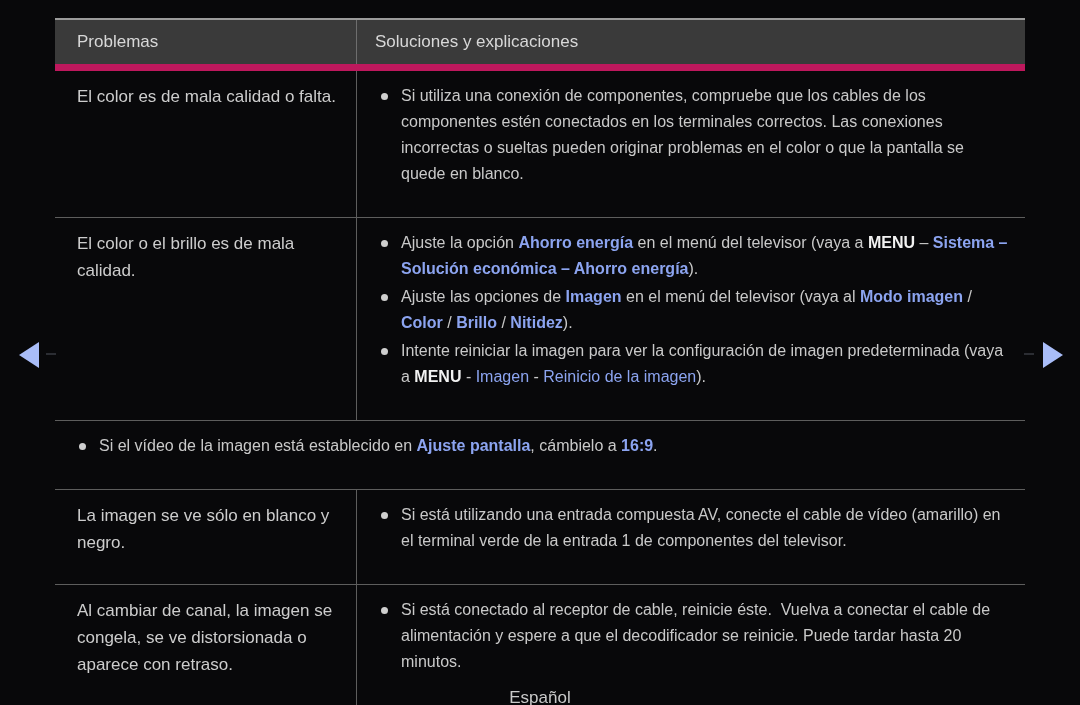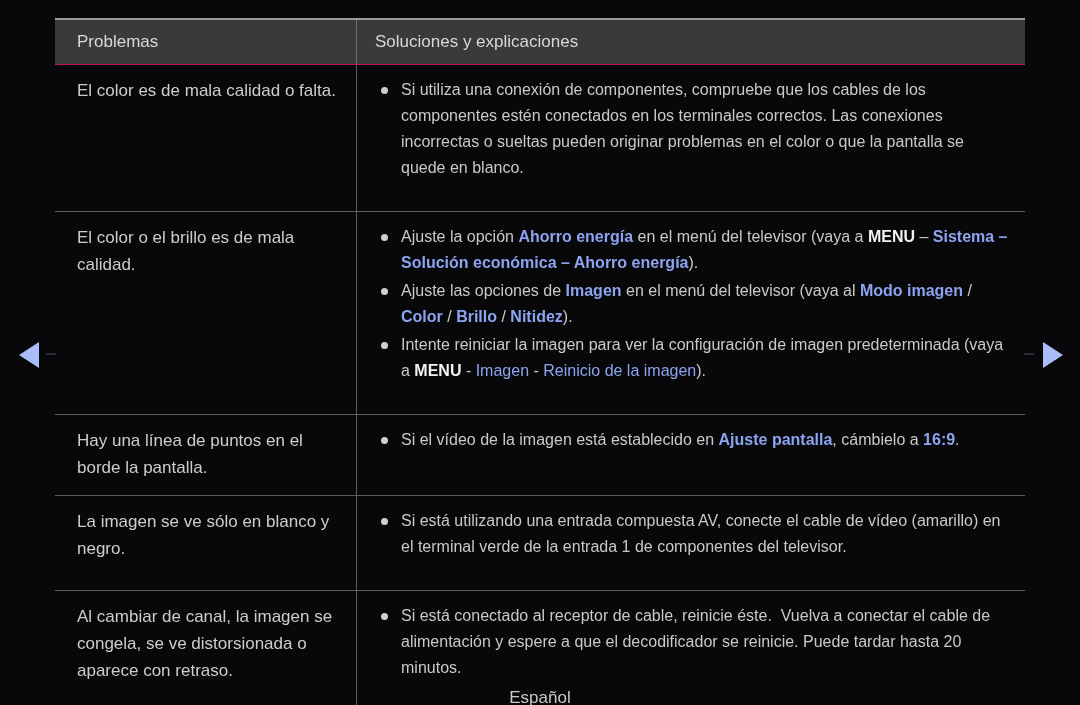--- a/index.html
+++ b/index.html
@@ -75,21 +75,21 @@
     border-right: 1px solid #5d5d5d;
     padding: 12px 18px 14px 22px;
   }
   .col-right {
     flex: 1 1 auto;
     padding: 12px 14px 30px 18px;
   }
 
   .header-row {
     background: #3a3a3a;
-    border-bottom: 1px solid #be185d;
+    border-bottom: 7px solid #be185d;
   }
   .header-row .col-left,
   .header-row .col-right {
     padding-top: 10px;
     padding-bottom: 10px;
   }
   .header-row .col-left { border-right: 1px solid #6e6e6e; }
   .hcell {
     font-size: 17px;
     color: #d8d8d8;
@@ -192,23 +192,20 @@
           </div>
           <div class="col-right">
             <ul class="sol">
               <li><span>Ajuste la opción </span><b class="hl">Ahorro energía</b><span> en el menú del televisor (vaya a </span><b class="hlw">MENU</b><span> – </span><b class="hl">Sistema – Solución económica – Ahorro energía</b><span>).</span></li>
               <li><span>Ajuste las opciones de </span><b class="hl">Imagen</b><span> en el menú del televisor (vaya al </span><b class="hl">Modo imagen</b><span> / </span><b class="hl">Color</b><span> / </span><b class="hl">Brillo</b><span> / </span><b class="hl">Nitidez</b><span>).</span></li>
               <li><span>Intente reiniciar la imagen para ver la configuración de imagen predeterminada (vaya a </span><b class="hlw">MENU</b><span> - </span><span class="hl">Imagen</span><span> - </span><span class="hl">Reinicio de la imagen</span><span>).</span></li>
             </ul>
           </div>
         </div>
         <div class="row">
-          <div class="col-left">
-            <div class="problem">Hay una línea de puntos en el borde la pantalla.</div>
-          </div>
           <div class="col-right">
             <ul class="sol">
               <li><span>Si el vídeo de la imagen está establecido en </span><b class="hl">Ajuste pantalla</b><span>, cámbielo a </span><b class="hl">16:9</b><span>.</span></li>
             </ul>
           </div>
         </div>
         <div class="row">
           <div class="col-left">
             <div class="problem">La imagen se ve sólo en blanco y negro.</div>
           </div>

